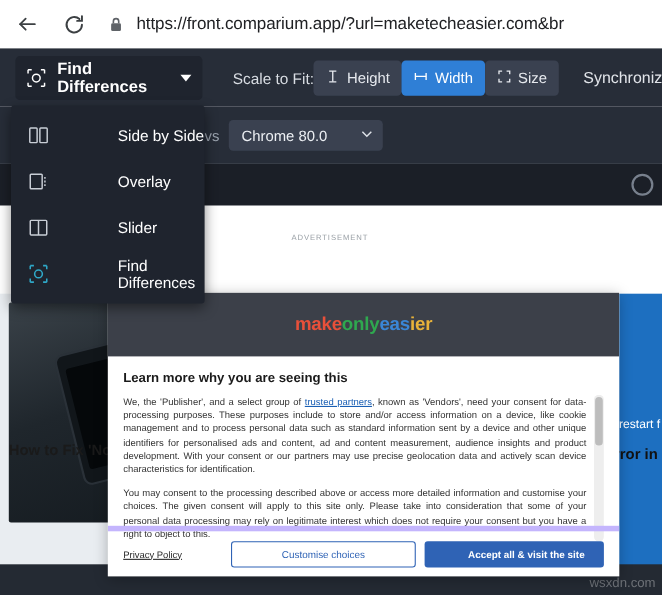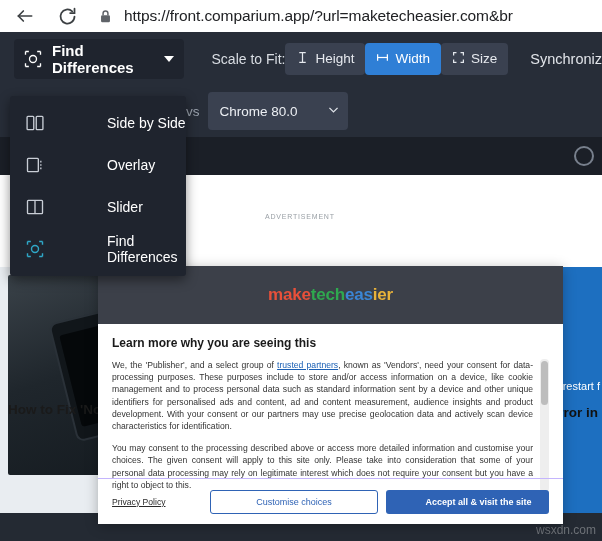--- a/index.html
+++ b/index.html
@@ -10,21 +10,21 @@
     width: 602px;
     height: 541px;
     overflow: hidden;
     font-family: "Liberation Sans", sans-serif;
     background: #ffffff;
     position: relative;
   }
 
   
   .browser-bar {
-    height: 32px;
+    height: 44px;
     background: #ffffff;
     display: flex;
     align-items: center;
     padding: 0 10px;
     box-sizing: border-box;
   }
   .nav-btn {
     width: 30px;
     height: 30px;
     display: flex;
@@ -138,21 +138,21 @@
     color: #9aa2ad;
     font-size: 13.5px;
     margin-left: 186px;
     margin-right: 8px;
   }
   .browser-select {
     display: flex;
     align-items: center;
     justify-content: space-between;
     width: 140px;
-    height: 38px;
+    height: 28px;
     background: #3a4150;
     border-radius: 4px;
     padding: 0 8px 0 12px;
     box-sizing: border-box;
     color: #eceff3;
     font-size: 13.5px;
   }
 
   
   .dark-strip {
@@ -366,21 +366,21 @@
     height: 44px;
     background: #bdbdbd;
     border-radius: 4px;
   }
   .consent-footer {
     position: absolute;
     left: 0;
     bottom: 0;
     width: 100%;
     height: 46px;
-    border-top: 1px solid #c4b5fd;
+    border-top: 5px solid #c4b5fd;
     display: flex;
     align-items: center;
     padding: 0 14px;
     box-sizing: border-box;
   }
   .privacy-link {
     font-size: 8.6px;
     color: #2a2a2a;
     text-decoration: underline;
     white-space: nowrap;
@@ -558,21 +558,21 @@
   <div class="right-caption">Error in</div>
   <div class="win10-text">Windows 10</div>
 
   <div class="bottom-dark"></div>
   <div class="watermark">wsxdn.com</div>
 </div>
 
 <div class="consent">
   <div class="consent-header">
     <div class="brand">
-      <span class="c1">make</span><span class="c2">tech</span><span class="c3">eas</span><span class="c4">ier</span>
+      <span class="c1">make</span><span class="c2">only</span><span class="c3">eas</span><span class="c4">ier</span>
     </div>
   </div>
 
   <div class="consent-body">
     <p class="consent-title">Learn more why you are seeing this</p>
 
     <div class="consent-scroll">
       <p class="consent-p"><span>We, the 'Publisher', and a select group of </span><a href="#">trusted partners</a><span>, known as 'Vendors', need your consent for data-processing purposes. These purposes include to store and/or access information on a device, like cookie management and to process personal data such as standard information sent by a device and other unique identifiers for personalised ads and content, ad and content measurement, audience insights and product development. With your consent or our partners may use precise geolocation data and actively scan device characteristics for identification.</span></p>
       <p class="consent-p">You may consent to the processing described above or access more detailed information and customise your choices. The given consent will apply to this site only. Please take into consideration that some of your personal data processing may rely on legitimate interest which does not require your consent but you have a right to object to this.</p>
 

